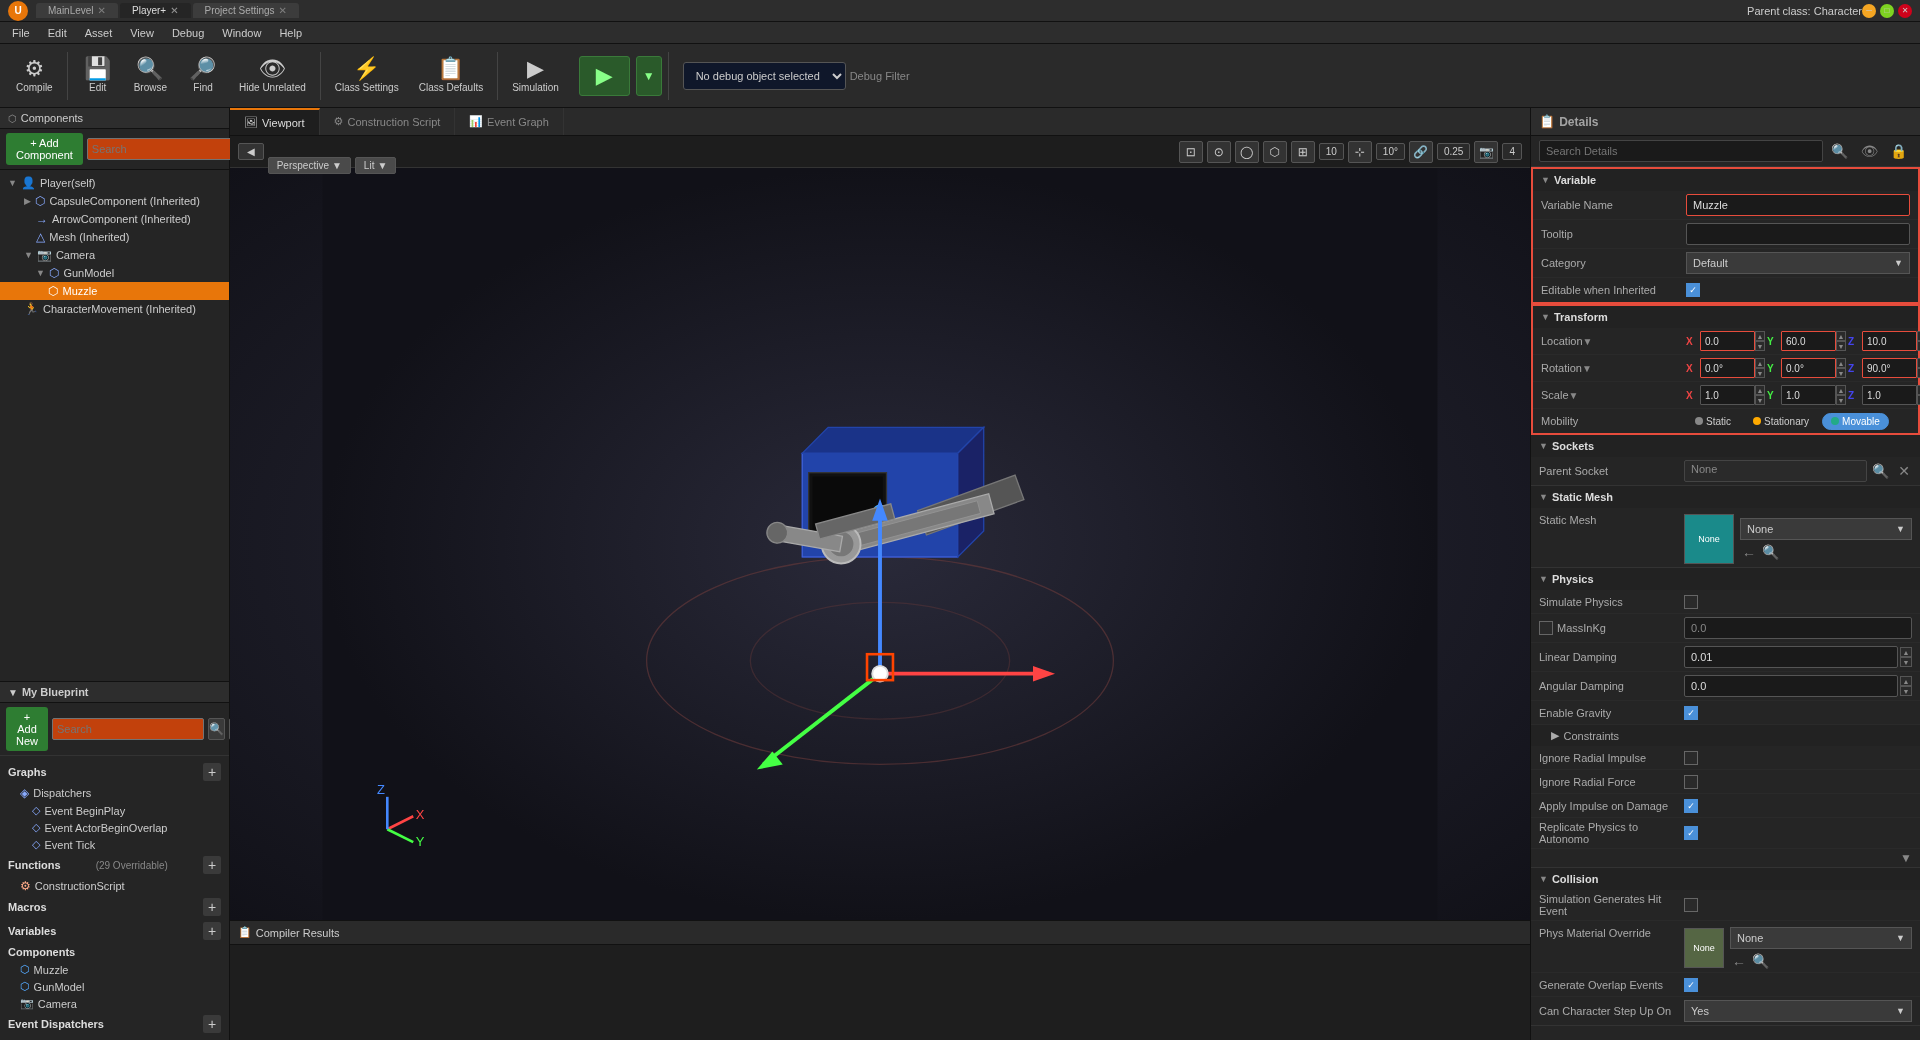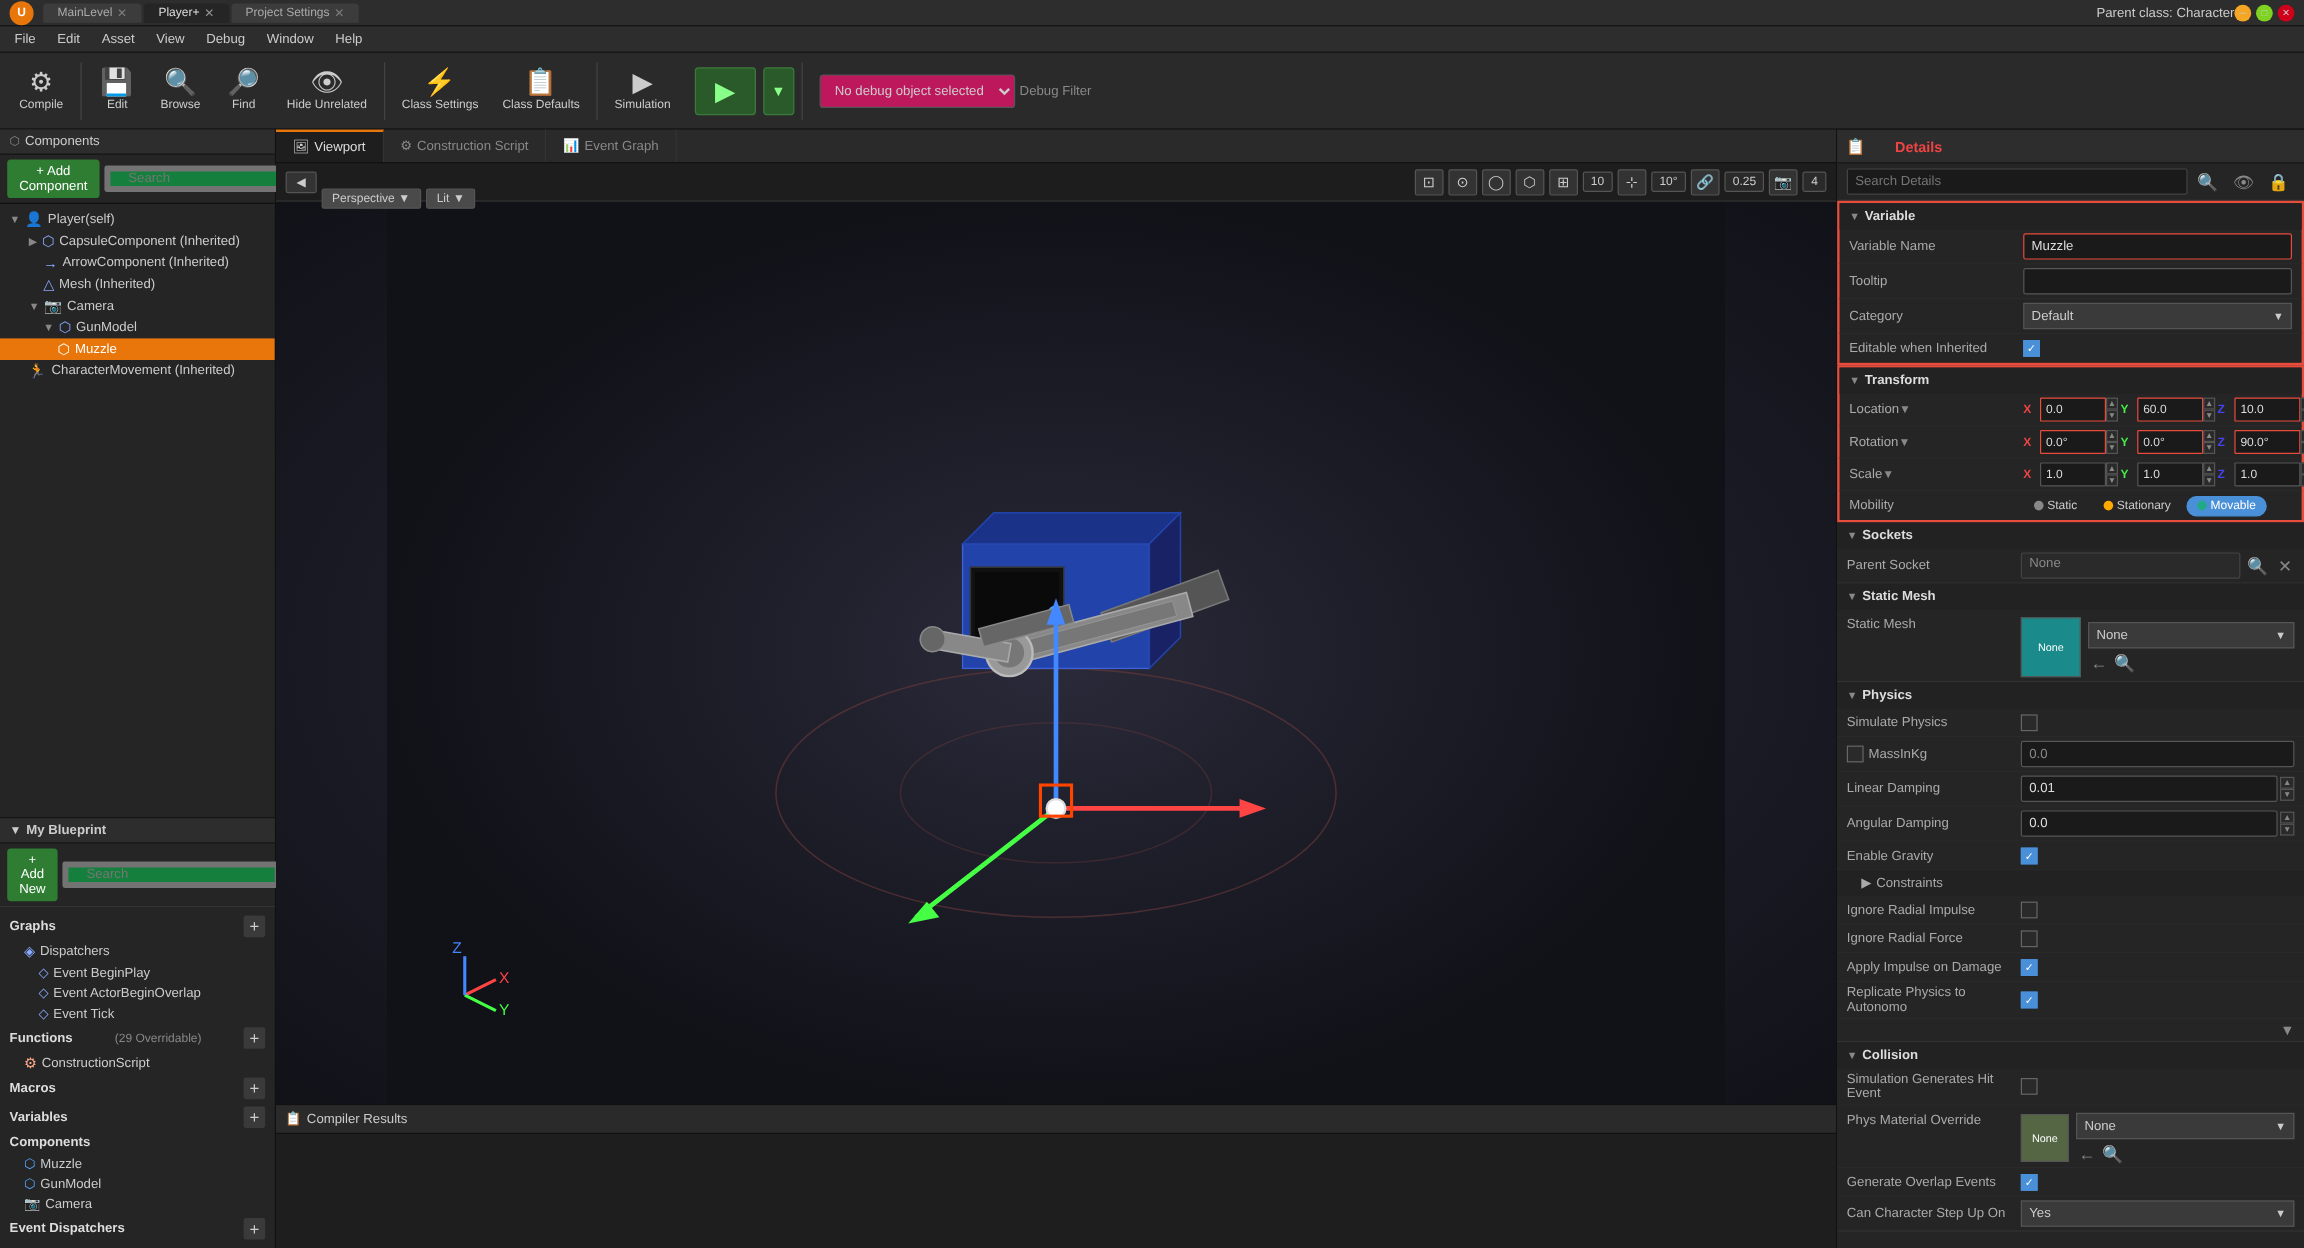--- a/index.html
+++ b/index.html
@@ -17,32 +17,32 @@
     
     
     #menubar { height: 22px; background: #2d2d2d; display: flex; align-items: center; padding: 0 4px; border-bottom: 1px solid #111; gap: 2px; }
     #menubar .menu-item { padding: 2px 8px; font-size: 11px; color: #ccc; cursor: pointer; border-radius: 2px; }
     
     
     #toolbar { height: 64px; background: #2a2a2a; display: flex; align-items: center; padding: 0 8px; gap: 4px; border-bottom: 1px solid #111; }
     .toolbar-btn { display: flex; flex-direction: column; align-items: center; justify-content: center; padding: 4px 8px; min-width: 48px; height: 52px; background: transparent; border: none; color: #ccc; cursor: pointer; border-radius: 3px; gap: 2px; font-size: 10px; }
     .toolbar-btn .icon { font-size: 22px; line-height: 1; }
     .toolbar-sep { width: 1px; height: 48px; background: #444; margin: 0 2px; }
-    .debug-select { background: #be185d; border: 1px solid #555; color: #ccc; padding: 0 8px; height: 28px; font-size: 11px; border-radius: 3px; }
+    .debug-select { background: #0f172a; border: 1px solid #555; color: #ccc; padding: 0 8px; height: 28px; font-size: 11px; border-radius: 3px; }
     .play-btn { background: #2a5a2a; border: 1px solid #3a7a3a; color: #8f8; padding: 0 16px; height: 40px; border-radius: 3px; cursor: pointer; font-size: 22px; }
     
     
     #main { display: flex; height: calc(1040px - 22px - 22px - 64px); }
     
     
     #left-panel { width: 230px; background: #252525; border-right: 1px solid #111; display: flex; flex-direction: column; }
     .panel-title-bar { background: #2d2d2d; padding: 4px 8px; display: flex; align-items: center; gap: 4px; border-bottom: 1px solid #111; }
     
     .add-component-btn { background: #2e7d32; border: none; color: white; padding: 4px 10px; font-size: 11px; border-radius: 3px; cursor: pointer; display: flex; align-items: center; gap: 4px; }
-    .search-box { flex: 1; background: #15803d; border: 5px solid #737373; color: #ccc; padding: 2px 15px; font-size: 11px; border-radius: 2px; height: 22px; }
+    .search-box { flex: 1; background: #c2410c; border: 1px solid #737373; color: #ccc; padding: 2px 4px; font-size: 11px; border-radius: 2px; height: 22px; }
     .search-icon-btn { background: #3a3a3a; border: 1px solid #555; color: #888; width: 22px; height: 22px; display: flex; align-items: center; justify-content: center; border-radius: 2px; cursor: pointer; font-size: 12px; }
     
     
     #component-tree { padding: 4px 0; flex: 1; overflow-y: auto; }
     .tree-item { display: flex; align-items: center; padding: 2px 8px; gap: 4px; cursor: pointer; font-size: 11px; }
     .tree-item.selected { background: #e8760a; color: white; }
     .tree-item.selected .item-icon { color: white; }
     .tree-item .item-icon { font-size: 12px; }
     .tree-item .chevron { font-size: 9px; color: #888; }
     
@@ -498,21 +498,21 @@
         <span style="font-size:11px;color:#888;">📋</span>
         <span style="font-size:11px;color:#ccc;">Compiler Results</span>
       </div>
       <div id="compiler-content"></div>
     </div>
   </div>
 
   <div id="right-panel">
     <div id="details-header">
       <span style="font-size:13px;">📋</span>
-      <span style="font-size:12px;color:#ef4444;font-weight:bold;margin-left:20px;">Details</span>
+      <span style="font-size:12px;color:#a3a3a3;font-weight:bold;">Details</span>
     </div>
     <div id="details-search">
       <input class="search-input-right" type="text" placeholder="Search Details" style="">
       <button class="search-icon-right">🔍</button>
       <button class="eye-btn">👁</button>
       <button class="lock-btn">🔒</button>
     </div>
 
     <div class="details-section variable-section">
       <div class="details-section-header">

